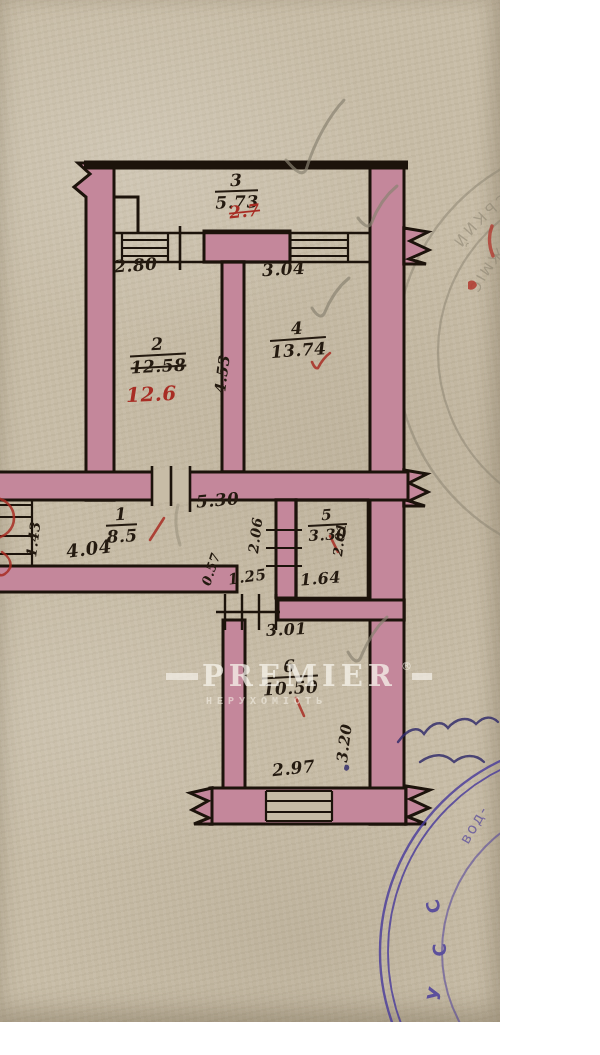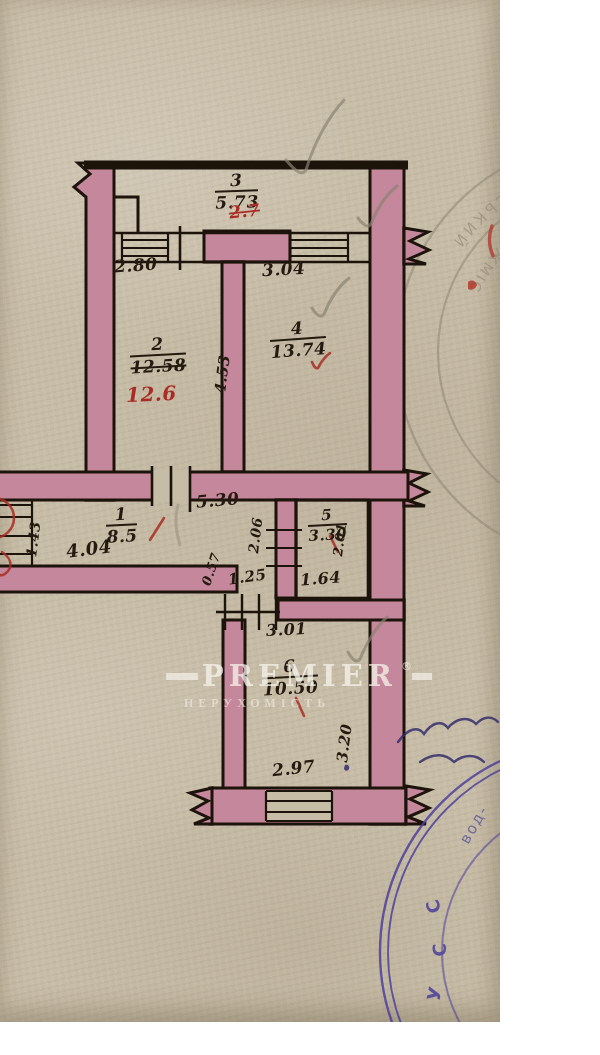--- a/index.html
+++ b/index.html
@@ -25,22 +25,22 @@
   .frac{display:inline-block;text-align:center;}
   .frac .fnum{display:block;padding:0 5px 1px 5px;border-bottom:2.4px solid #241a10;}
   .frac .fden{display:block;padding-top:2px;}
   
   #wm{position:absolute;left:166px;top:662px;width:272px;color:rgba(248,245,238,.74);}
   #wm .row{display:flex;align-items:center;}
   #wm .bar{height:7px;background:rgba(248,245,238,.66);}
   #wm .brand{font-family:"DejaVu Serif", serif;font-weight:bold;font-size:29px;
              letter-spacing:5px;line-height:1;margin:0 4px;}
   #wm .reg{font-size:11px;vertical-align:top;position:relative;top:-10px;font-family:"DejaVu Sans", sans-serif;}
-  #wm .sub{font-family:Liberation Serif, serif;font-weight:bold;font-size:12px;
-           letter-spacing:5px;color:rgba(244,240,230,.58);margin:5px 0 0 18px;}
+  #wm .sub{font-family:Liberation Mono, monospace;font-weight:bold;font-size:10px;
+           letter-spacing:5px;color:rgba(244,240,230,.58);margin:5px 0 0 40px;}
 </style>
 </head>
 <body>
 
 <div id="page">
  <div id="photo">
 
   <svg width="500" height="1022" viewBox="0 0 500 1022">
 
     <g opacity="0.5" fill="none" stroke="#8a8270">

